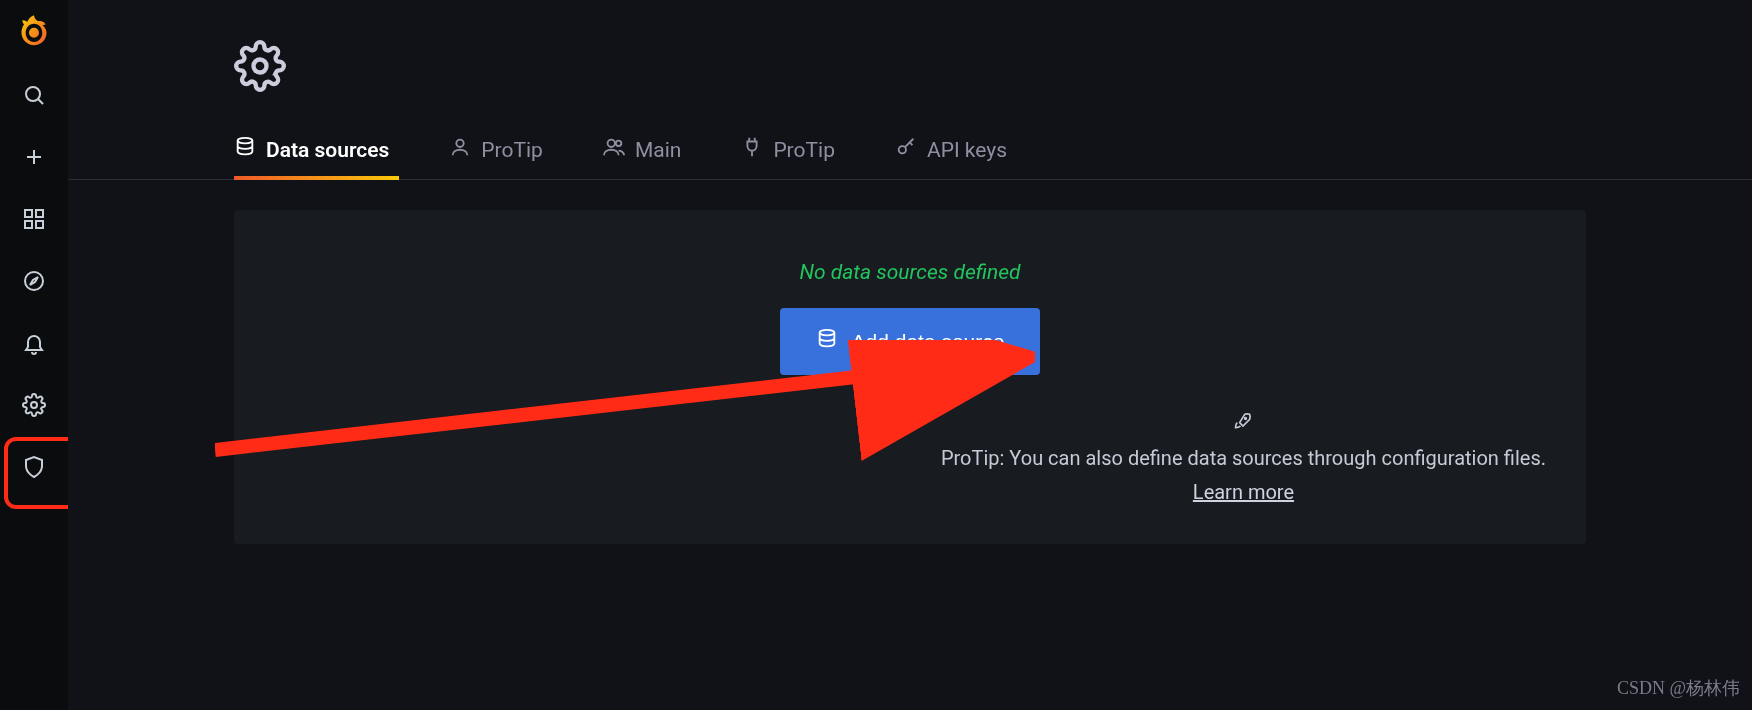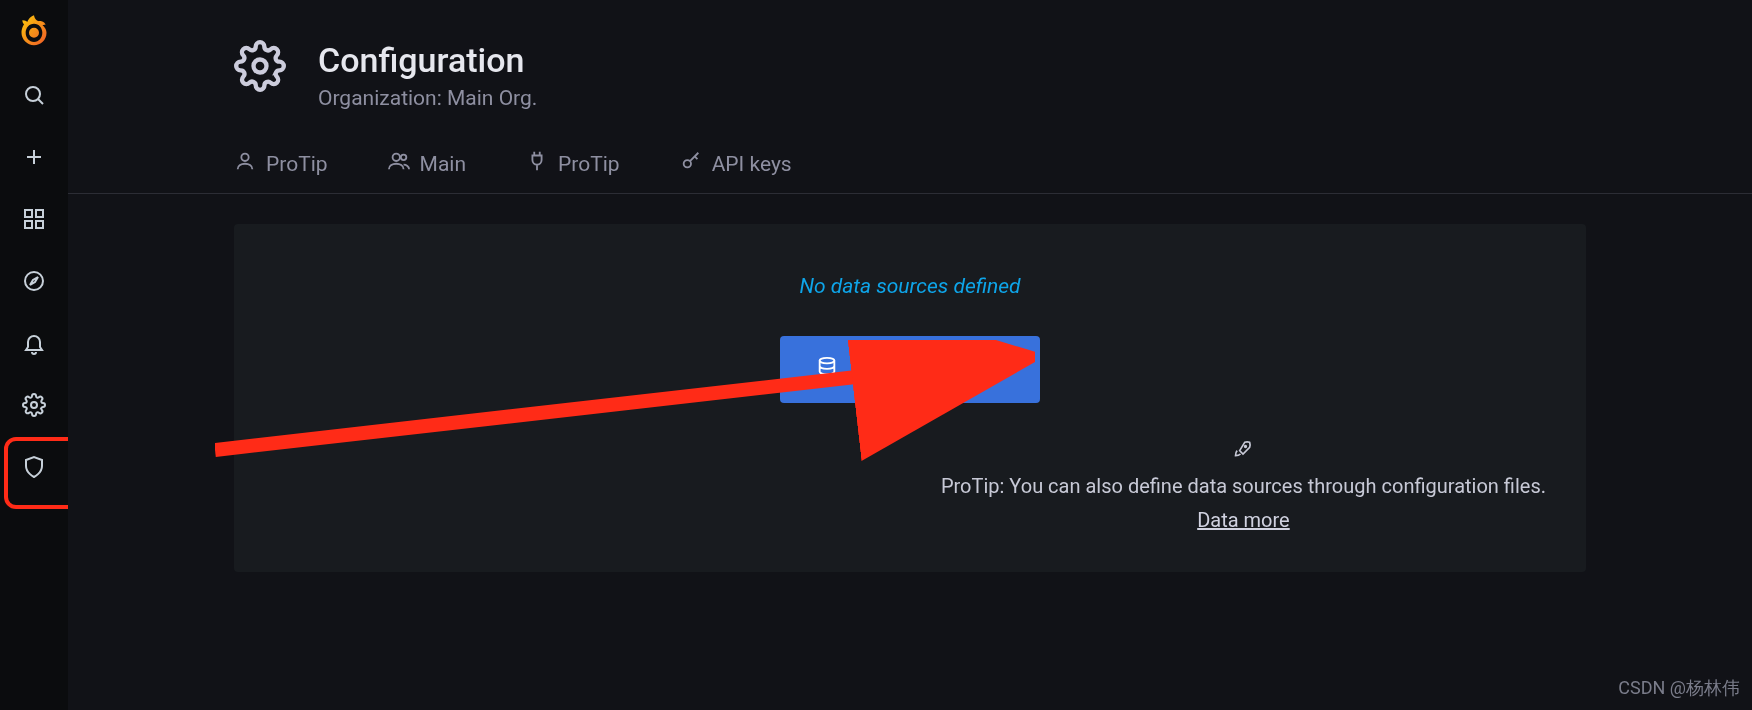--- a/index.html
+++ b/index.html
@@ -61,21 +61,21 @@
 }
 .content-card {
   margin:30px 166px 0 166px;
   background:#181b1f;
   border-radius:4px;
   padding:50px 40px 40px 40px;
   min-height:250px;
   display:flex; flex-direction:column; align-items:center;
   position:relative;
 }
-.empty-msg { font-size:21px; font-style:italic; color:#0ea5e9; margin-bottom:38px; }
+.empty-msg { font-size:21px; font-style:italic; color:#22c55e; margin-bottom:24px; }
 .add-btn {
   background:#3871dc; color:#fff;
   border:none; border-radius:4px;
   padding:20px 36px;
   font-size:21px; font-weight:500;
   display:flex; align-items:center; gap:14px;
   cursor:pointer;
 }
 .add-btn svg { width:22px; height:22px; }
 .protip-row {
@@ -86,21 +86,21 @@
   flex-direction:column;
 }
 .protip-link { color:#d0d2e0; text-decoration:underline; cursor:pointer; }
 .protip-row svg { width:20px; height:20px; }
 .arrow-annotation {
   position:absolute; pointer-events:none;
   left:215px; top:340px;
 }
 .watermark {
   position:absolute; right:12px; bottom:10px;
-  font-size:18px; color:#7a7c8a;
+  font-size:18px; color:#7a7c8a;font-family:Liberation Serif, serif;
 }
 </style>
 </head>
 <body>
 
 <nav class="sidebar">
   <div class="logo">
     <svg viewBox="0 0 48 48">
         <defs>
           <linearGradient id="g1" x1="0" y1="0" x2="1" y2="1">
@@ -157,27 +157,30 @@
 <div class="highlight-box"></div>
 
 <div class="main">
   <div class="header">
     <span class="header-icon">
       <svg viewBox="0 0 24 24" fill="none" stroke="currentColor" stroke-width="2">
           <circle cx="12" cy="12" r="3"></circle>
           <path d="M19.4 15a1.7 1.7 0 00.34 1.87l.06.06a2 2 0 01-2.83 2.83l-.06-.06a1.7 1.7 0 00-1.87-.34 1.7 1.7 0 00-1 1.56V21a2 2 0 01-4 0v-.09a1.7 1.7 0 00-1-1.56 1.7 1.7 0 00-1.87.34l-.06.06a2 2 0 01-2.83-2.83l.06-.06a1.7 1.7 0 00.34-1.87 1.7 1.7 0 00-1.56-1H3a2 2 0 010-4h.09a1.7 1.7 0 001.56-1 1.7 1.7 0 00-.34-1.87l-.06-.06a2 2 0 012.83-2.83l.06.06a1.7 1.7 0 001.87.34 1.7 1.7 0 001-1.56V3a2 2 0 014 0v.09a1.7 1.7 0 001 1.56 1.7 1.7 0 001.87-.34l.06-.06a2 2 0 012.83 2.83l-.06.06a1.7 1.7 0 00-.34 1.87 1.7 1.7 0 001.56 1H21a2 2 0 010 4h-.09a1.7 1.7 0 00-1.56 1z"></path>
         </svg>
     </span>
-    <div>
-      <h1 class="title">Configuration</h1>
-      <div class="subtitle">Organization: Main Org.</div>
-    </div>
   </div>
 
   <div class="tabs">
+    <div class="tab active">
+      <span><svg viewBox="0 0 24 24" fill="none" stroke="currentColor" stroke-width="2">
+            <ellipse cx="12" cy="5" rx="8" ry="3"></ellipse>
+            <path d="M4 5v6c0 1.7 3.6 3 8 3s8-1.3 8-3V5M4 11v6c0 1.7 3.6 3 8 3s8-1.3 8-3v-6"></path>
+          </svg></span>
+      <span>Data sources</span>
+    </div>
     <div class="tab">
       <span><svg viewBox="0 0 24 24" fill="none" stroke="currentColor" stroke-width="2">
             <circle cx="12" cy="8" r="4"></circle>
             <path d="M4 21c0-4 4-6 8-6s8 2 8 6"></path>
           </svg></span>
       <span>ProTip</span>
     </div>
     <div class="tab">
       <span><svg viewBox="0 0 24 24" fill="none" stroke="currentColor" stroke-width="2">
             <circle cx="9" cy="8" r="4"></circle>
@@ -210,21 +213,21 @@
             <path d="M4 5v6c0 1.7 3.6 3 8 3s8-1.3 8-3V5M4 11v6c0 1.7 3.6 3 8 3s8-1.3 8-3v-6"></path>
           </svg></span>
       <span>Add data source</span>
     </button>
     <div class="protip-row">
       <span><svg viewBox="0 0 24 24" fill="none" stroke="currentColor" stroke-width="2">
             <path d="M5 14c-2 2-2 6-2 6s4 0 6-2M14 4c3-1 6 0 6 0s1 3 0 6l-8 8-4-4 6-10z"></path>
             <circle cx="15" cy="9" r="1"></circle>
           </svg></span>
       <span>ProTip: You can also define data sources through configuration files.</span>
-      <a class="protip-link">Data more</a>
+      <a class="protip-link">Learn more</a>
     </div>
   </div>
 </div>
 
 <svg class="arrow-annotation" width="820" height="130" viewBox="0 0 820 130">
   <defs>
       <marker id="ah" markerWidth="14" markerHeight="14" refX="11" refY="6" orient="auto">
         <polygon points="0,0 14,6 0,12" fill="#ff2b17"></polygon>
       </marker>
     </defs>

